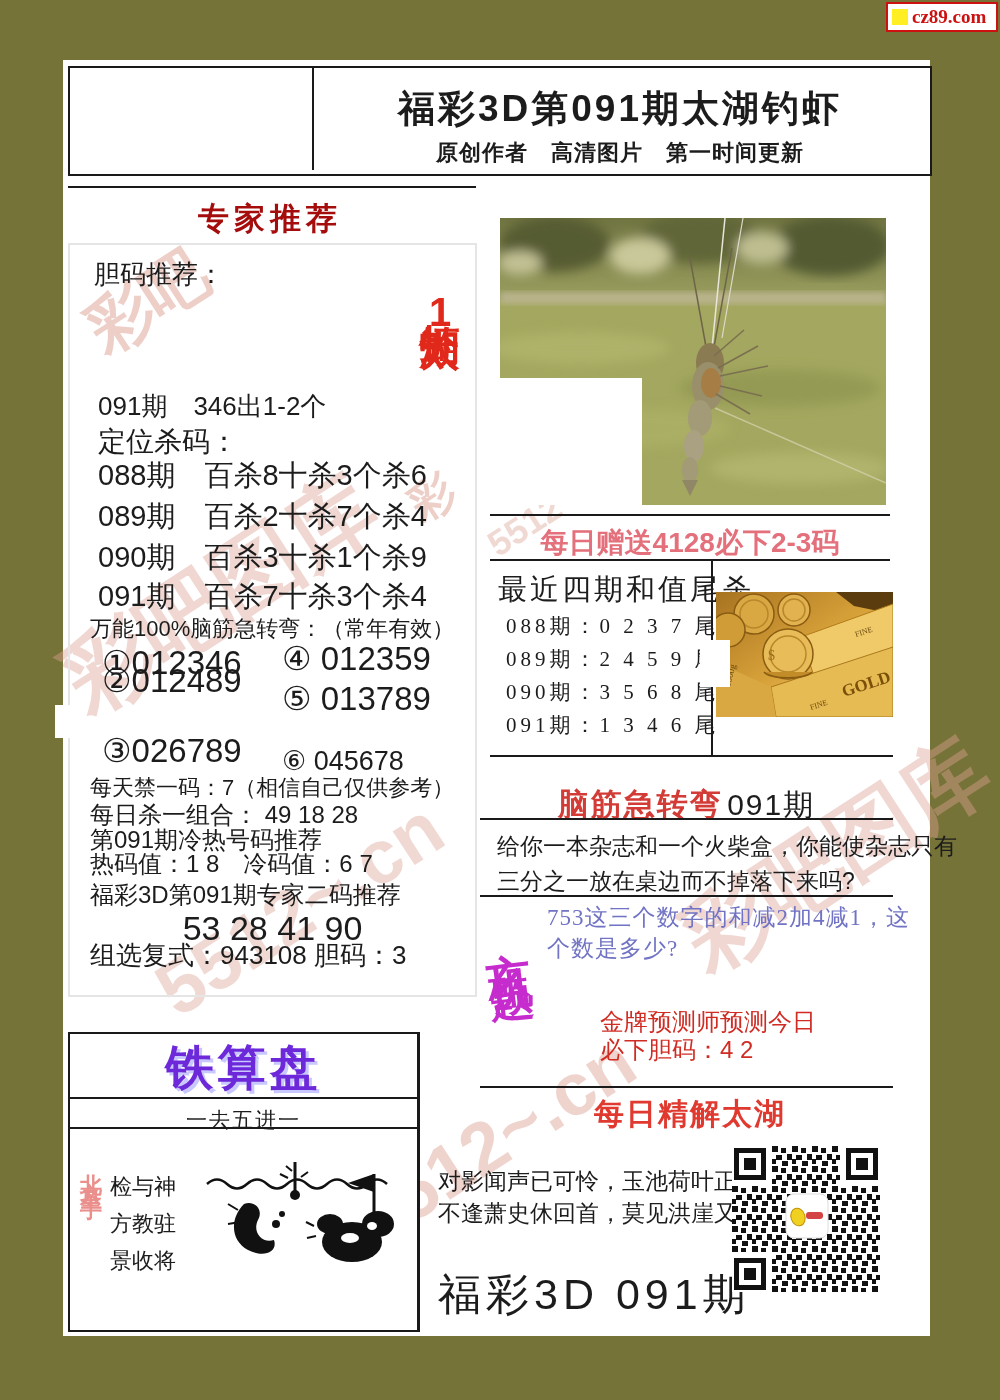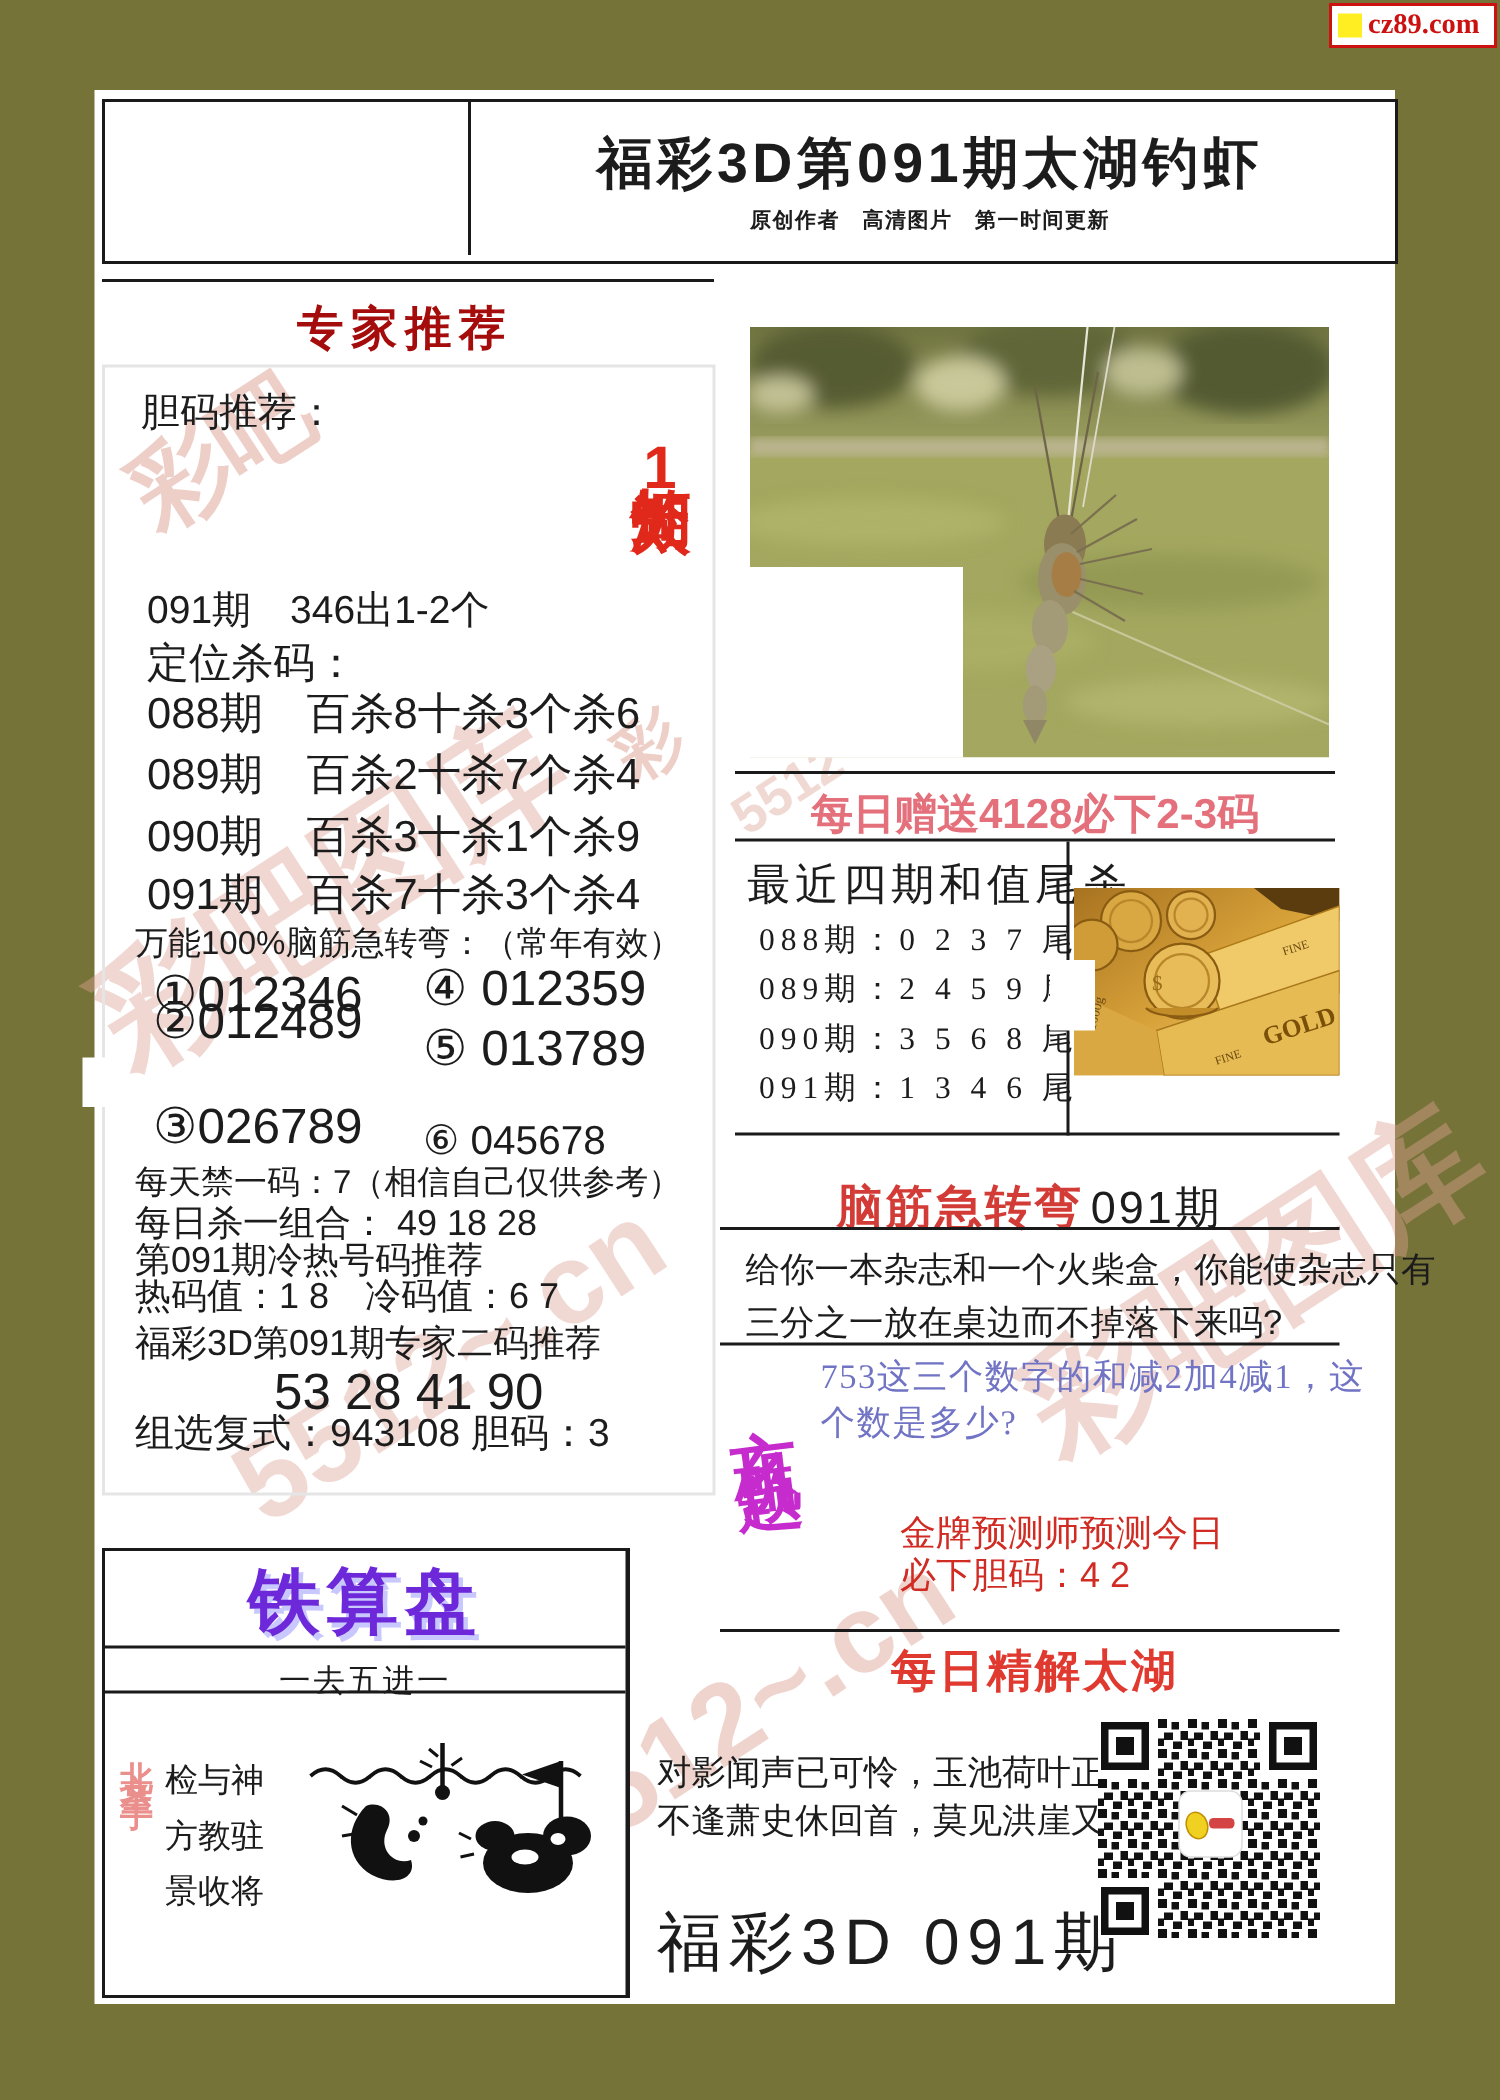--- a/index.html
+++ b/index.html
@@ -11,21 +11,21 @@
   .vline{background:#1a1a1a;width:2px;}
   .serif{font-family:"Liberation Serif","DejaVu Serif",serif;}
   .badge{left:886px;top:2px;width:112px;height:30px;background:#fff;border:2px solid #cc1111;
          display:flex;align-items:center;gap:4px;padding:0 4px;box-sizing:border-box;}
   .badge .sq{width:16px;height:16px;background:#ffee22;}
   .badge .txt{color:#cc1111;font-family:"Liberation Serif",serif;font-size:19px;font-weight:bold;}
   .headerbox{left:68px;top:66px;width:860px;height:106px;border:2px solid #1a1a1a;background:#fff;}
   .htitle{position:absolute;left:250px;top:16px;width:600px;text-align:center;
           font-size:37px;font-weight:bold;letter-spacing:3px;}
   .hsub{position:absolute;left:250px;top:70px;width:600px;text-align:center;
-        font-size:14px;font-weight:bold;letter-spacing:1px;}
+        font-size:22px;font-weight:bold;letter-spacing:1px;}
   .secttitle{color:#a50d0d;font-size:31px;font-weight:bold;letter-spacing:5px;}
   .leftbox{left:68px;top:243px;width:405px;height:750px;border:2px solid #e5e5e5;background:transparent;}
   .lb{position:absolute;white-space:nowrap;}
   .vertbrand{left:414px;top:298px;width:50px;height:215px;writing-mode:vertical-rl;text-orientation:upright;
              color:#e1291b;font-size:40px;font-weight:bold;line-height:48px;letter-spacing:-2px;}
   .watermark{color:#dca193;font-weight:bold;transform:rotate(-33deg);transform-origin:left top;
              opacity:.5;white-space:nowrap;pointer-events:none;}
   .tiepanbox{left:68px;top:1032px;width:347px;height:296px;border:2px solid #1a1a1a;border-right-width:3px;background:#fff;}
   .tiepantitle{position:absolute;left:0;top:2px;width:100%;text-align:center;font-size:48px;font-weight:bold;
                color:#6d28d9;text-shadow:3px 3px 0 #c8c8ff;letter-spacing:4px;}

